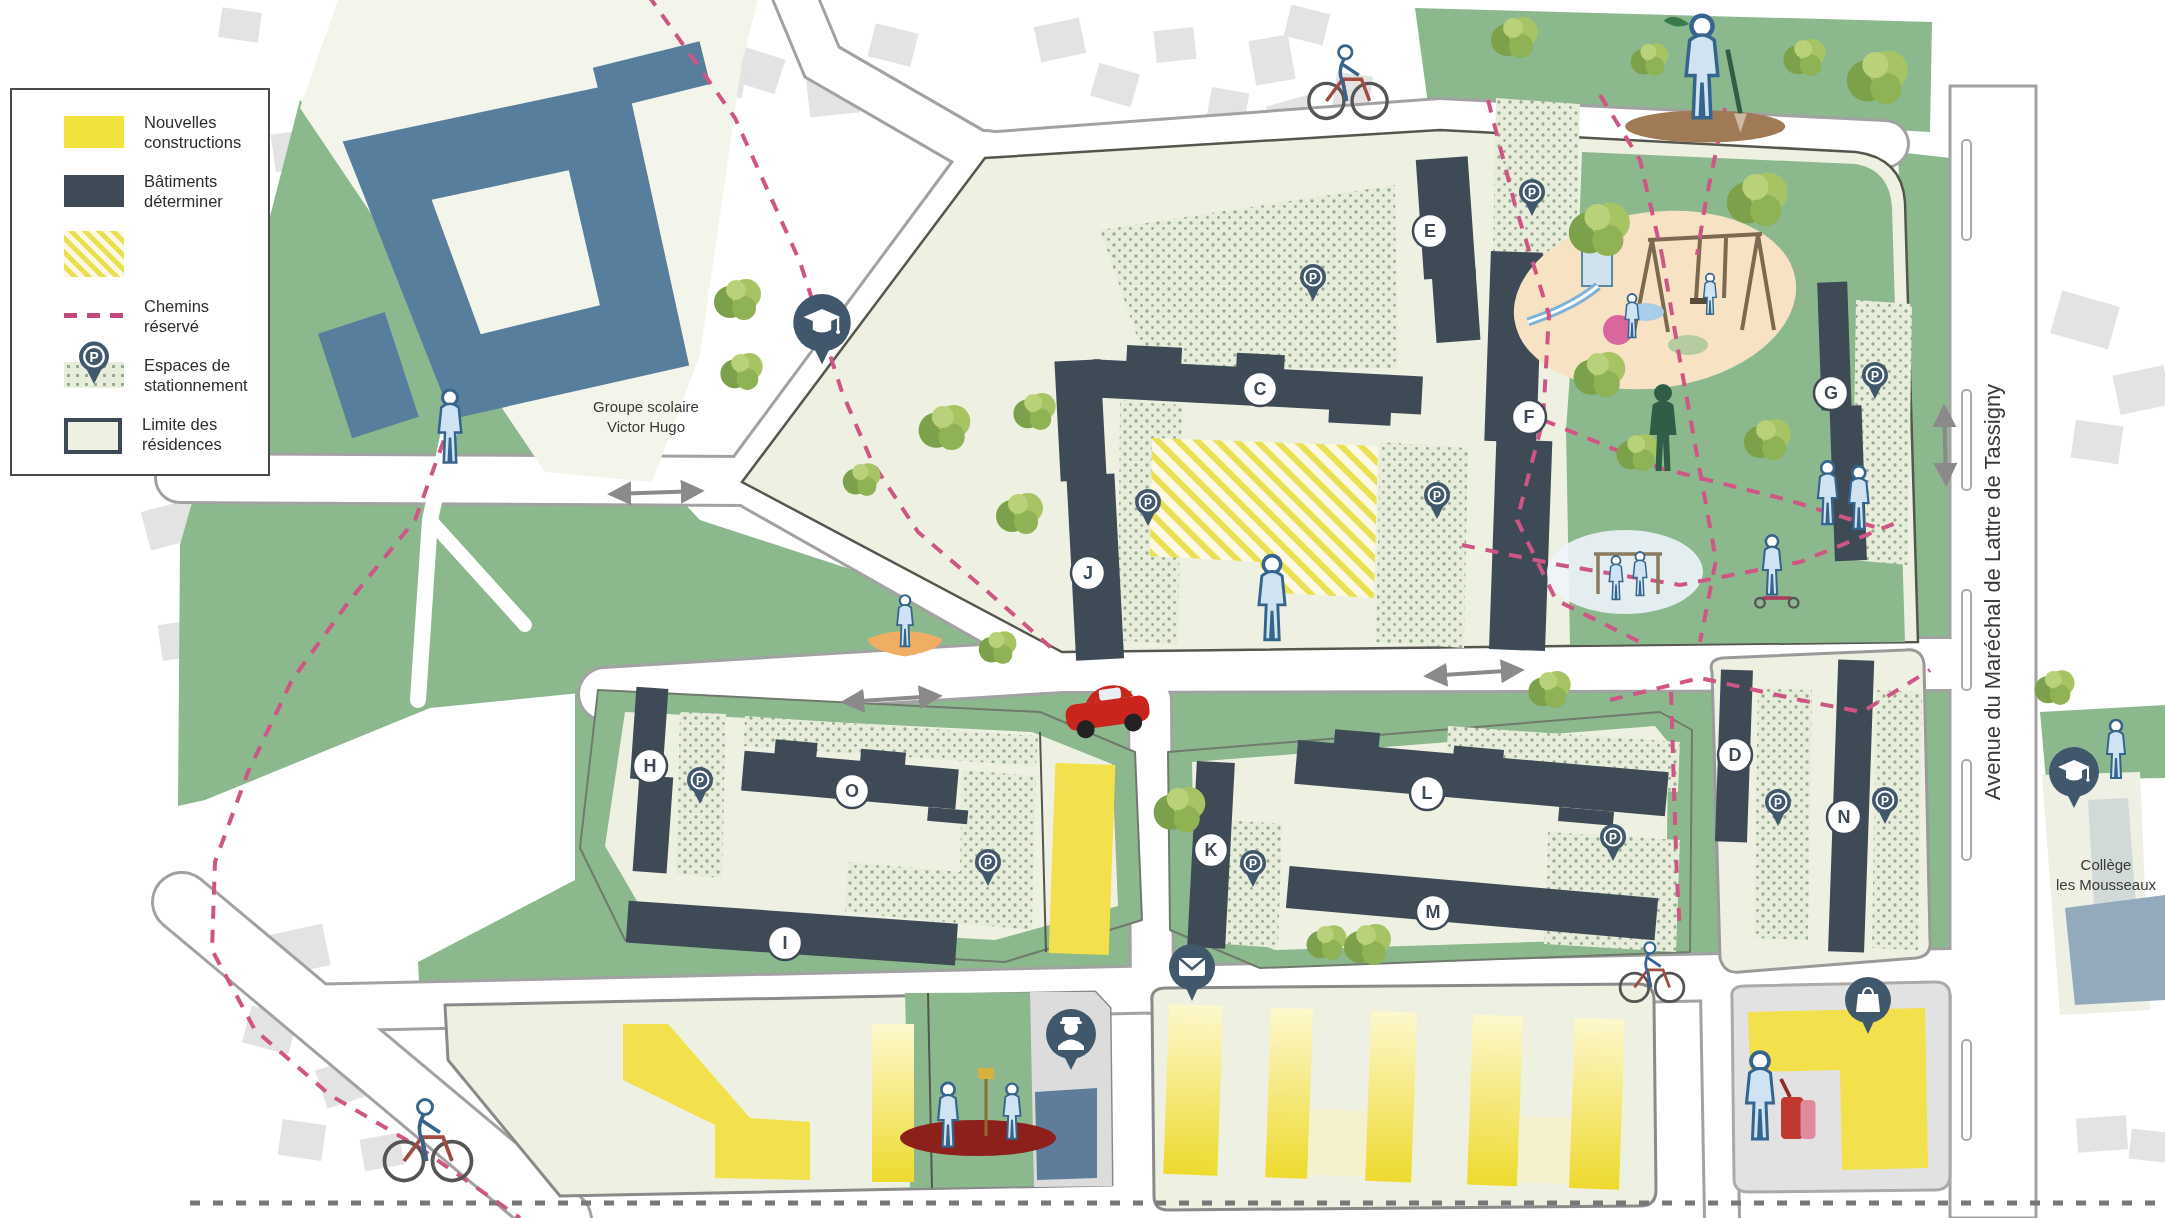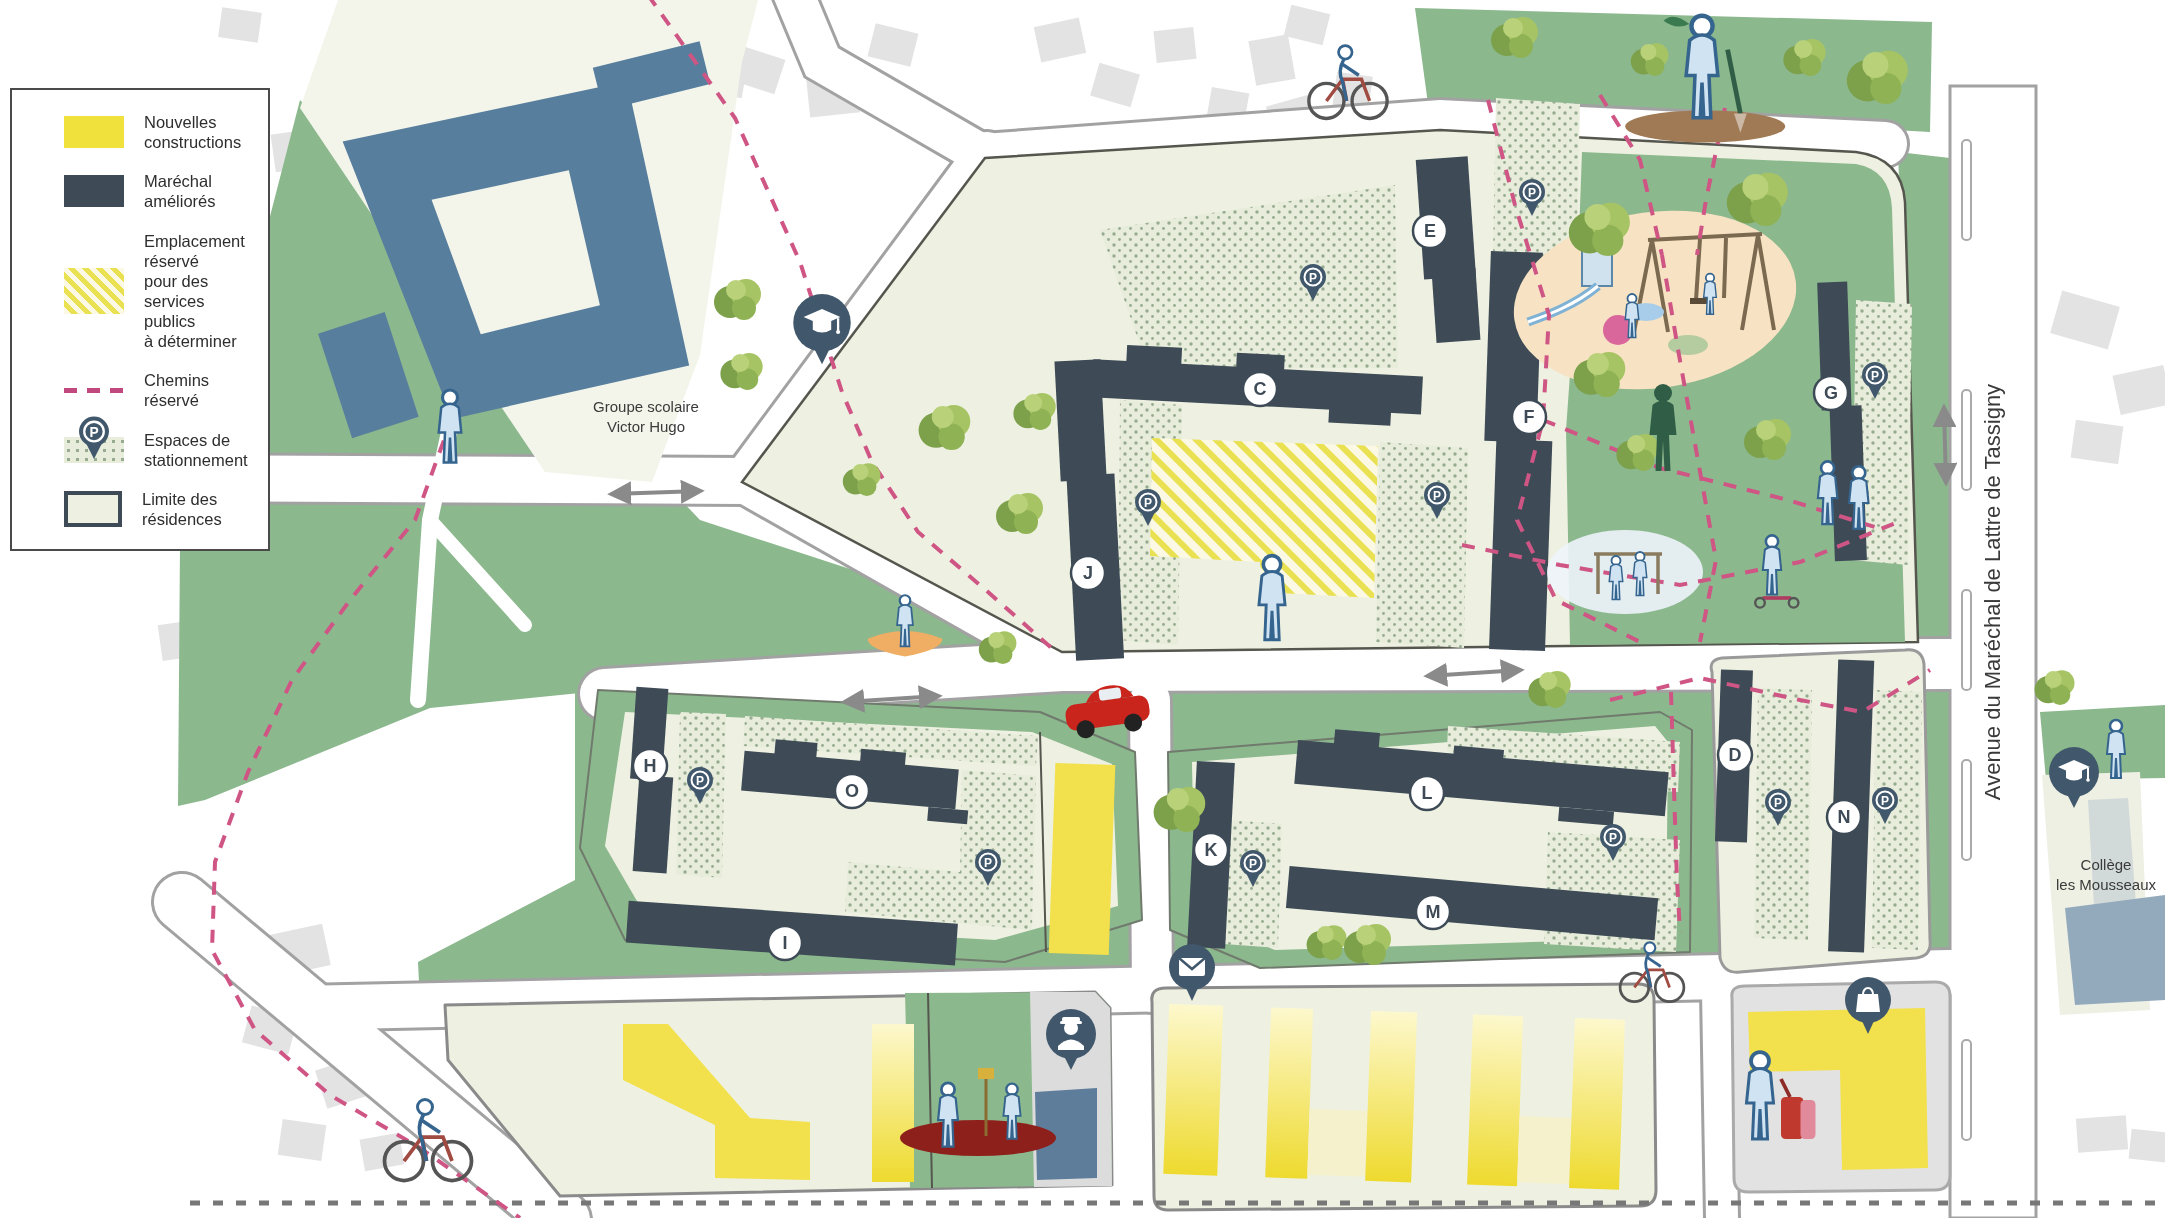--- a/index.html
+++ b/index.html
@@ -3,21 +3,21 @@
 <meta charset="utf-8">
 <style>
   html,body{margin:0;padding:0;background:#fff;}
   .stage{position:relative;width:2165px;height:1218px;background:#fff;overflow:hidden;
          font-family:"Liberation Sans",sans-serif;}
   .stage svg.map{position:absolute;left:0;top:0;}
   
   .legend{position:absolute;left:10px;top:88px;width:260px;background:#fff;
           border:2px solid #4a4a4a;padding:22px 16px 18px;box-sizing:border-box;z-index:5;}
   .lg-row{display:flex;align-items:center;gap:20px;margin-bottom:19px;padding-left:36px;}
-  .lg-row:last-child{margin-bottom:2px;}
+  .lg-row:last-child{margin-bottom:2px;align-items:flex-end;}
   .lg-label{font-size:16.5px;color:#2e2e2e;white-space:pre-line;line-height:1.22;}
   .sw{flex:0 0 auto;width:60px;}
   .sw-yellow{height:32px;background:#f0e13c;}
   .sw-dark{height:32px;background:#3e4b57;}
   .sw-hatch{height:46px;background:repeating-linear-gradient(45deg,#fbf9e4 0 5px,#e9e052 5px 10px);}
   .sw-dash{height:5px;background:repeating-linear-gradient(90deg,#c2497e 0 13px,transparent 13px 23px);}
   .sw-dots{height:26px;background-color:#e7edda;
            background-image:radial-gradient(#96ab90 1.6px,transparent 1.8px);
            background-size:9px 9px;position:relative;overflow:visible;}
   .sw-dots svg{position:absolute;left:50%;top:-24px;transform:translateX(-50%);overflow:visible;}
@@ -542,27 +542,24 @@
   <text x="2106" y="890" text-anchor="middle" font-size="15" class="map-label">les Mousseaux</text>
 </svg>
 
 <div class="legend">
   <div class="lg-row">
     <span class="sw sw-yellow"></span>
     <span class="lg-label">Nouvelles constructions</span>
   </div>
   <div class="lg-row">
     <span class="sw sw-dark"></span>
-    <span class="lg-label">Maréchal améliorés</span>
+    <span class="lg-label">Bâtiments déterminer</span>
   </div>
   <div class="lg-row">
     <span class="sw sw-hatch"></span>
-    <span class="lg-label">Emplacement réservé
-pour des services publics
-à déterminer</span>
   </div>
   <div class="lg-row">
     <span class="sw sw-dash"></span>
     <span class="lg-label">Chemins réservé</span>
   </div>
   <div class="lg-row">
     <span class="sw sw-dots">
       <svg width="36" height="48" viewBox="-18 -30 36 48">
         <use href="#sym-parking-pin" transform="scale(1.15)"></use>
       </svg>

